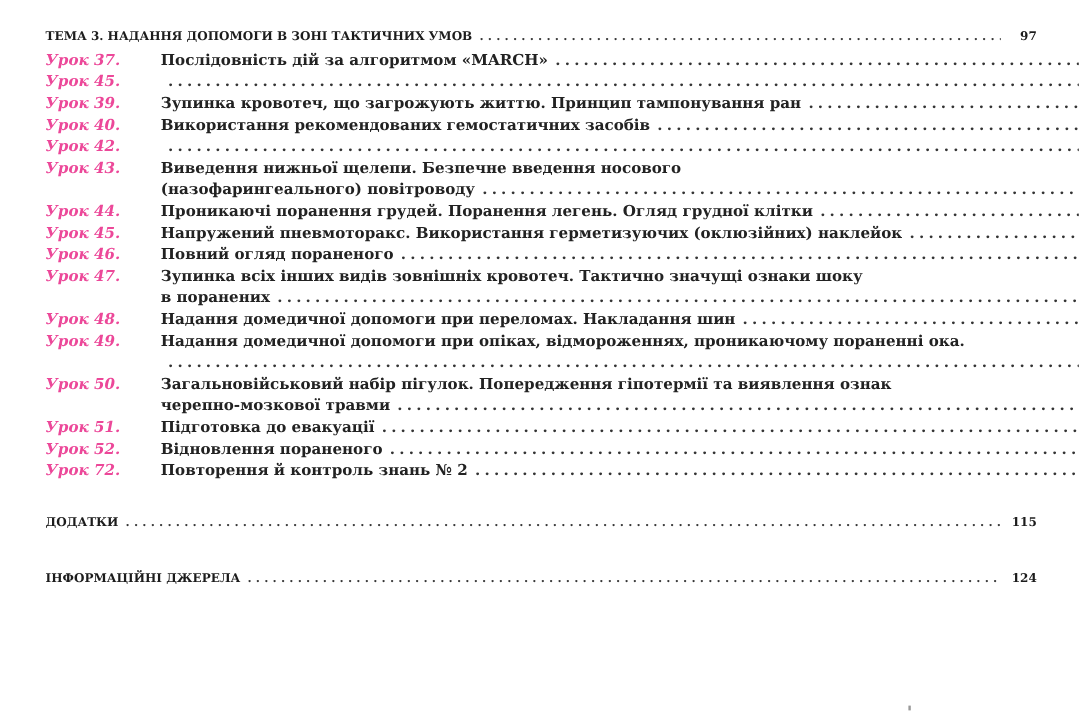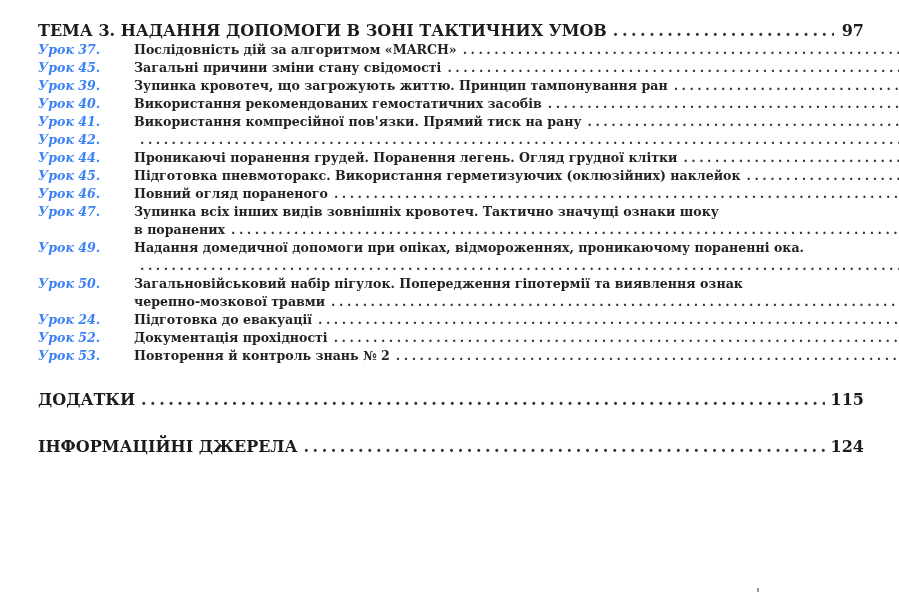--- a/index.html
+++ b/index.html
@@ -3,22 +3,22 @@
 <meta charset="utf-8">
 <style>
   html, body { margin: 0; padding: 0; }
   body {
     width: 899px; height: 600px; background: #ffffff; color: #1c1c1c;
     font-family: "DejaVu Serif", "Liberation Serif", serif;
     position: relative; overflow: hidden;
   }
   .toc { position: absolute; left: 38px; top: 22px; width: 826px; }
   .row { display: flex; align-items: baseline; font-size: 12.6px; line-height: 18px; }
-  .heading-row { font-weight: bold; font-size: 16px; height: 19px; justify-content: flex-end; }
-  .lesson-no { width: 96px; flex: 0 0 96px; font-style: italic; font-weight: bold; color: #3b82f6; }
+  .heading-row { font-weight: bold; font-size: 10px; height: 19px; justify-content: flex-end; }
+  .lesson-no { width: 96px; flex: 0 0 96px; font-style: italic; font-weight: bold; color: #ec4899; }
   .text-block { flex: 1; display: flex; flex-direction: column; }
   .line { display: flex; align-items: baseline; }
   .title { white-space: nowrap; }
   .dots {
     flex: 1; overflow: hidden; white-space: nowrap; margin: 0 6px;
     letter-spacing: 3.5px; color: #333; font-weight: bold;
   }
   .dots::before { content: "................................................................................................................................................................................................................"; }
   .page { font-weight: bold; min-width: 24px; text-align: right; }
   .lesson-text { font-weight: bold; color: #222; text-align: right; }
@@ -42,21 +42,20 @@
           <div class="line">
             <span class="title lesson-text">Послідовність дій за алгоритмом «MARCH»</span>
             <span class="dots"></span>
           </div>
         </div>
       </div>
       <div class="row">
         <span class="lesson-no">Урок 45.</span>
         <div class="text-block">
           <div class="line">
-            <span class="title lesson-text">Загальні причини зміни стану свідомості</span>
             <span class="dots"></span>
           </div>
         </div>
       </div>
       <div class="row">
         <span class="lesson-no">Урок 39.</span>
         <div class="text-block">
           <div class="line">
             <span class="title lesson-text">Зупинка кровотеч, що загрожують життю. Принцип тампонування ран</span>
             <span class="dots"></span>
@@ -66,50 +65,53 @@
       <div class="row">
         <span class="lesson-no">Урок 40.</span>
         <div class="text-block">
           <div class="line">
             <span class="title lesson-text">Використання рекомендованих гемостатичних засобів</span>
             <span class="dots"></span>
           </div>
         </div>
       </div>
       <div class="row">
-        <span class="lesson-no">Урок 41.</span>
-        <div class="text-block">
-          <div class="line">
-            <span class="title lesson-text">Використання компресійної пов'язки. Прямий тиск на рану</span>
-            <span class="dots"></span>
-          </div>
-        </div>
-      </div>
-      <div class="row">
         <span class="lesson-no">Урок 42.</span>
         <div class="text-block">
           <div class="line">
             <span class="dots"></span>
           </div>
         </div>
       </div>
       <div class="row">
+        <span class="lesson-no">Урок 43.</span>
+        <div class="text-block">
+          <div class="line">
+            <span class="title lesson-text">Виведення нижньої щелепи. Безпечне введення носового</span>
+          </div>
+          <div class="line">
+            <span class="title lesson-text">(назофарингеального) повітроводу</span>
+            <span class="dots"></span>
+          </div>
+        </div>
+      </div>
+      <div class="row">
         <span class="lesson-no">Урок 44.</span>
         <div class="text-block">
           <div class="line">
             <span class="title lesson-text">Проникаючі поранення грудей. Поранення легень. Огляд грудної клітки</span>
             <span class="dots"></span>
           </div>
         </div>
       </div>
       <div class="row">
         <span class="lesson-no">Урок 45.</span>
         <div class="text-block">
           <div class="line">
-            <span class="title lesson-text">Підготовка пневмоторакс. Використання герметизуючих (оклюзійних) наклейок</span>
+            <span class="title lesson-text">Напружений пневмоторакс. Використання герметизуючих (оклюзійних) наклейок</span>
             <span class="dots"></span>
           </div>
         </div>
       </div>
       <div class="row">
         <span class="lesson-no">Урок 46.</span>
         <div class="text-block">
           <div class="line">
             <span class="title lesson-text">Повний огляд пораненого</span>
             <span class="dots"></span>
@@ -122,20 +124,29 @@
           <div class="line">
             <span class="title lesson-text">Зупинка всіх інших видів зовнішніх кровотеч. Тактично значущі ознаки шоку</span>
           </div>
           <div class="line">
             <span class="title lesson-text">в поранених</span>
             <span class="dots"></span>
           </div>
         </div>
       </div>
       <div class="row">
+        <span class="lesson-no">Урок 48.</span>
+        <div class="text-block">
+          <div class="line">
+            <span class="title lesson-text">Надання домедичної допомоги при переломах. Накладання шин</span>
+            <span class="dots"></span>
+          </div>
+        </div>
+      </div>
+      <div class="row">
         <span class="lesson-no">Урок 49.</span>
         <div class="text-block">
           <div class="line">
             <span class="title lesson-text">Надання домедичної допомоги при опіках, відмороженнях, проникаючому пораненні ока.</span>
           </div>
           <div class="line">
             <span class="dots"></span>
           </div>
         </div>
       </div>
@@ -145,39 +156,39 @@
           <div class="line">
             <span class="title lesson-text">Загальновійськовий набір пігулок. Попередження гіпотермії та виявлення ознак</span>
           </div>
           <div class="line">
             <span class="title lesson-text">черепно-мозкової травми</span>
             <span class="dots"></span>
           </div>
         </div>
       </div>
       <div class="row">
-        <span class="lesson-no">Урок 24.</span>
+        <span class="lesson-no">Урок 51.</span>
         <div class="text-block">
           <div class="line">
             <span class="title lesson-text">Підготовка до евакуації</span>
             <span class="dots"></span>
           </div>
         </div>
       </div>
       <div class="row">
         <span class="lesson-no">Урок 52.</span>
         <div class="text-block">
           <div class="line">
-            <span class="title lesson-text">Документація прохідності</span>
-            <span class="dots"></span>
-          </div>
-        </div>
-      </div>
-      <div class="row">
-        <span class="lesson-no">Урок 53.</span>
+            <span class="title lesson-text">Відновлення пораненого</span>
+            <span class="dots"></span>
+          </div>
+        </div>
+      </div>
+      <div class="row">
+        <span class="lesson-no">Урок 72.</span>
         <div class="text-block">
           <div class="line">
             <span class="title lesson-text">Повторення й контроль знань № 2</span>
             <span class="dots"></span>
           </div>
         </div>
       </div>
     </div>
   <div class="spacer-lg"></div>
   <div class="row heading-row">

